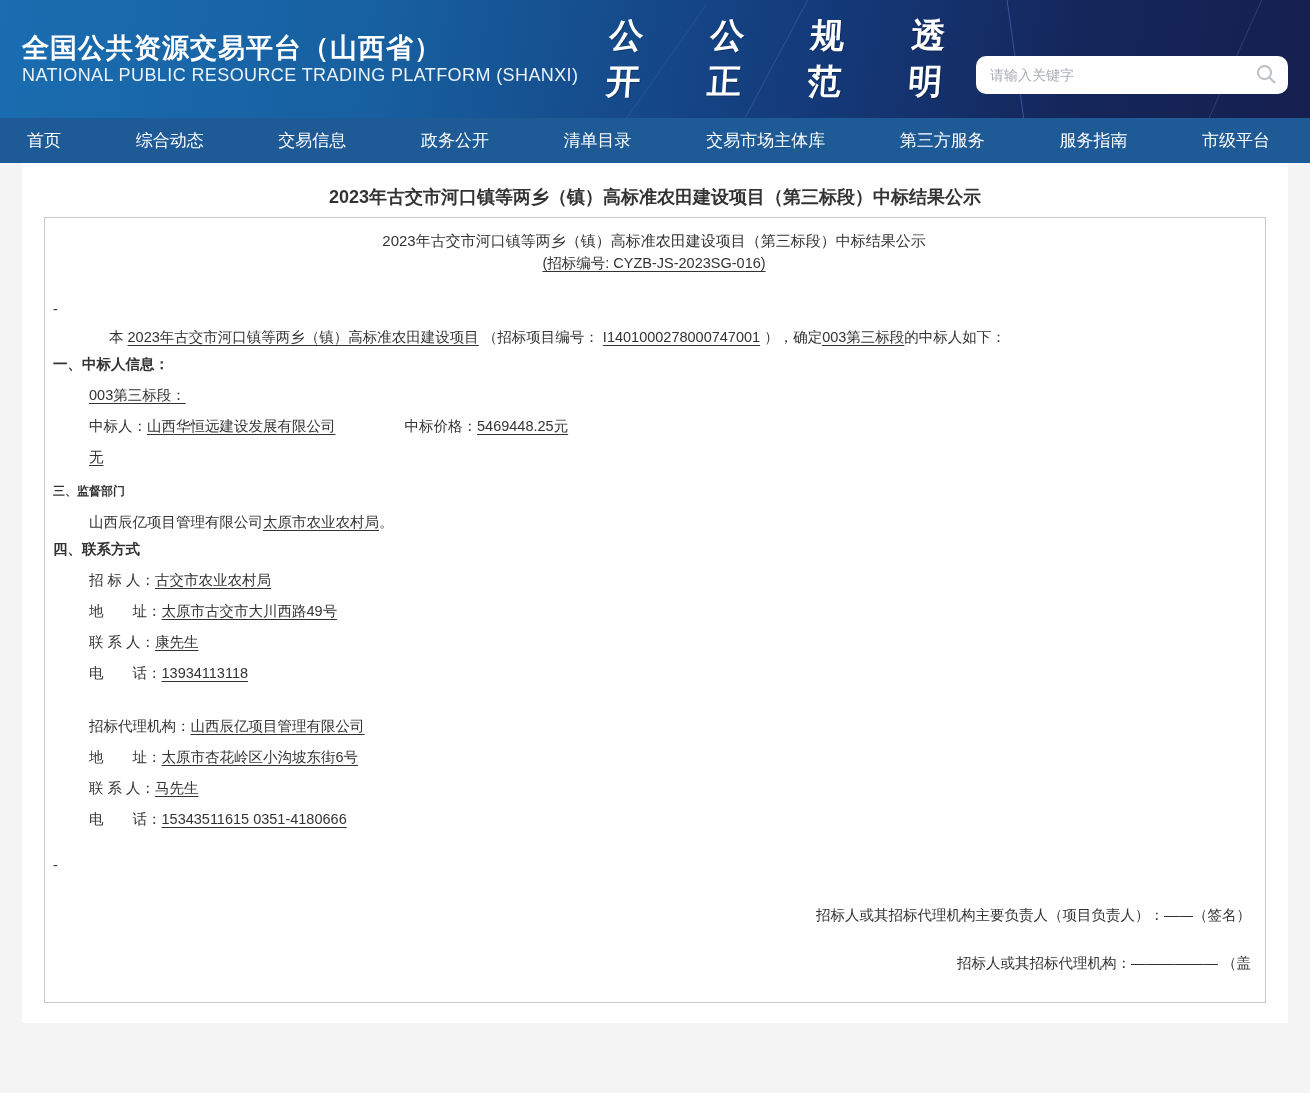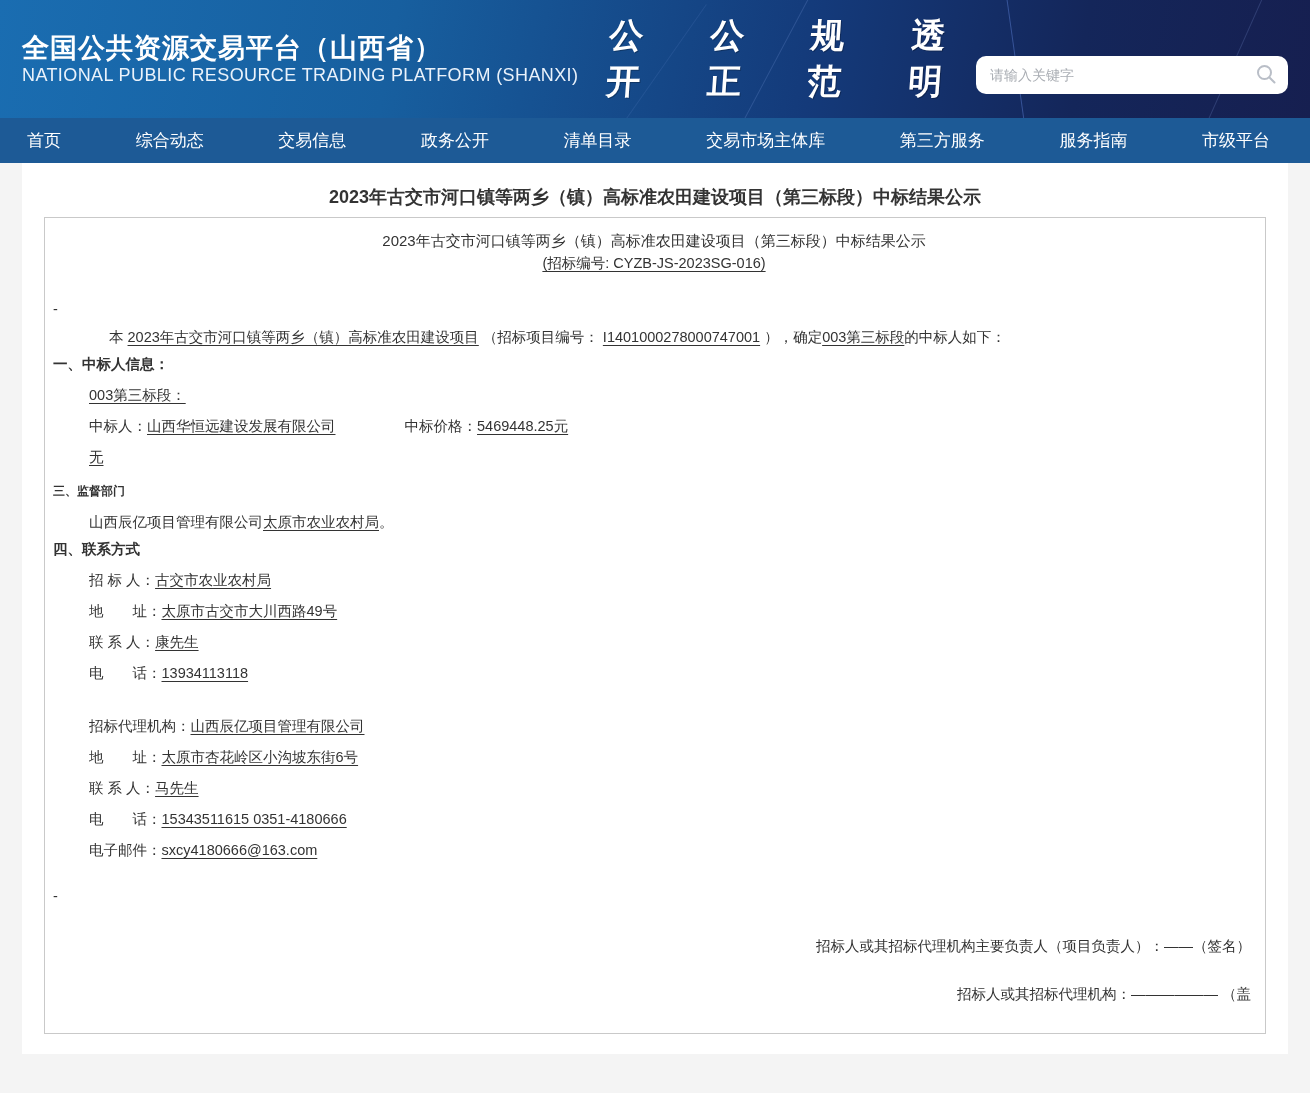--- a/index.html
+++ b/index.html
@@ -173,23 +173,20 @@
     </div>
     <div class="c-row">
       <span>地　　址：</span><span class="u">太原市杏花岭区小沟坡东街6号</span>
     </div>
     <div class="c-row">
       <span>联 系 人：</span><span class="u">马先生</span>
     </div>
     <div class="c-row">
       <span>电　　话：</span><span class="u">15343511615 0351-4180666</span>
     </div>
-    <div class="c-row">
-      <span>电子邮件：</span><span class="u">sxcy4180666@163.com</span>
-    </div>
 
     <div class="doc-dash">-</div>
 
     <div class="sign1">招标人或其招标代理机构主要负责人（项目负责人）：——（签名）</div>
     <div class="sign2">招标人或其招标代理机构：—————— （盖</div>
 
   </div>
 </div>
 
 </body></html>

